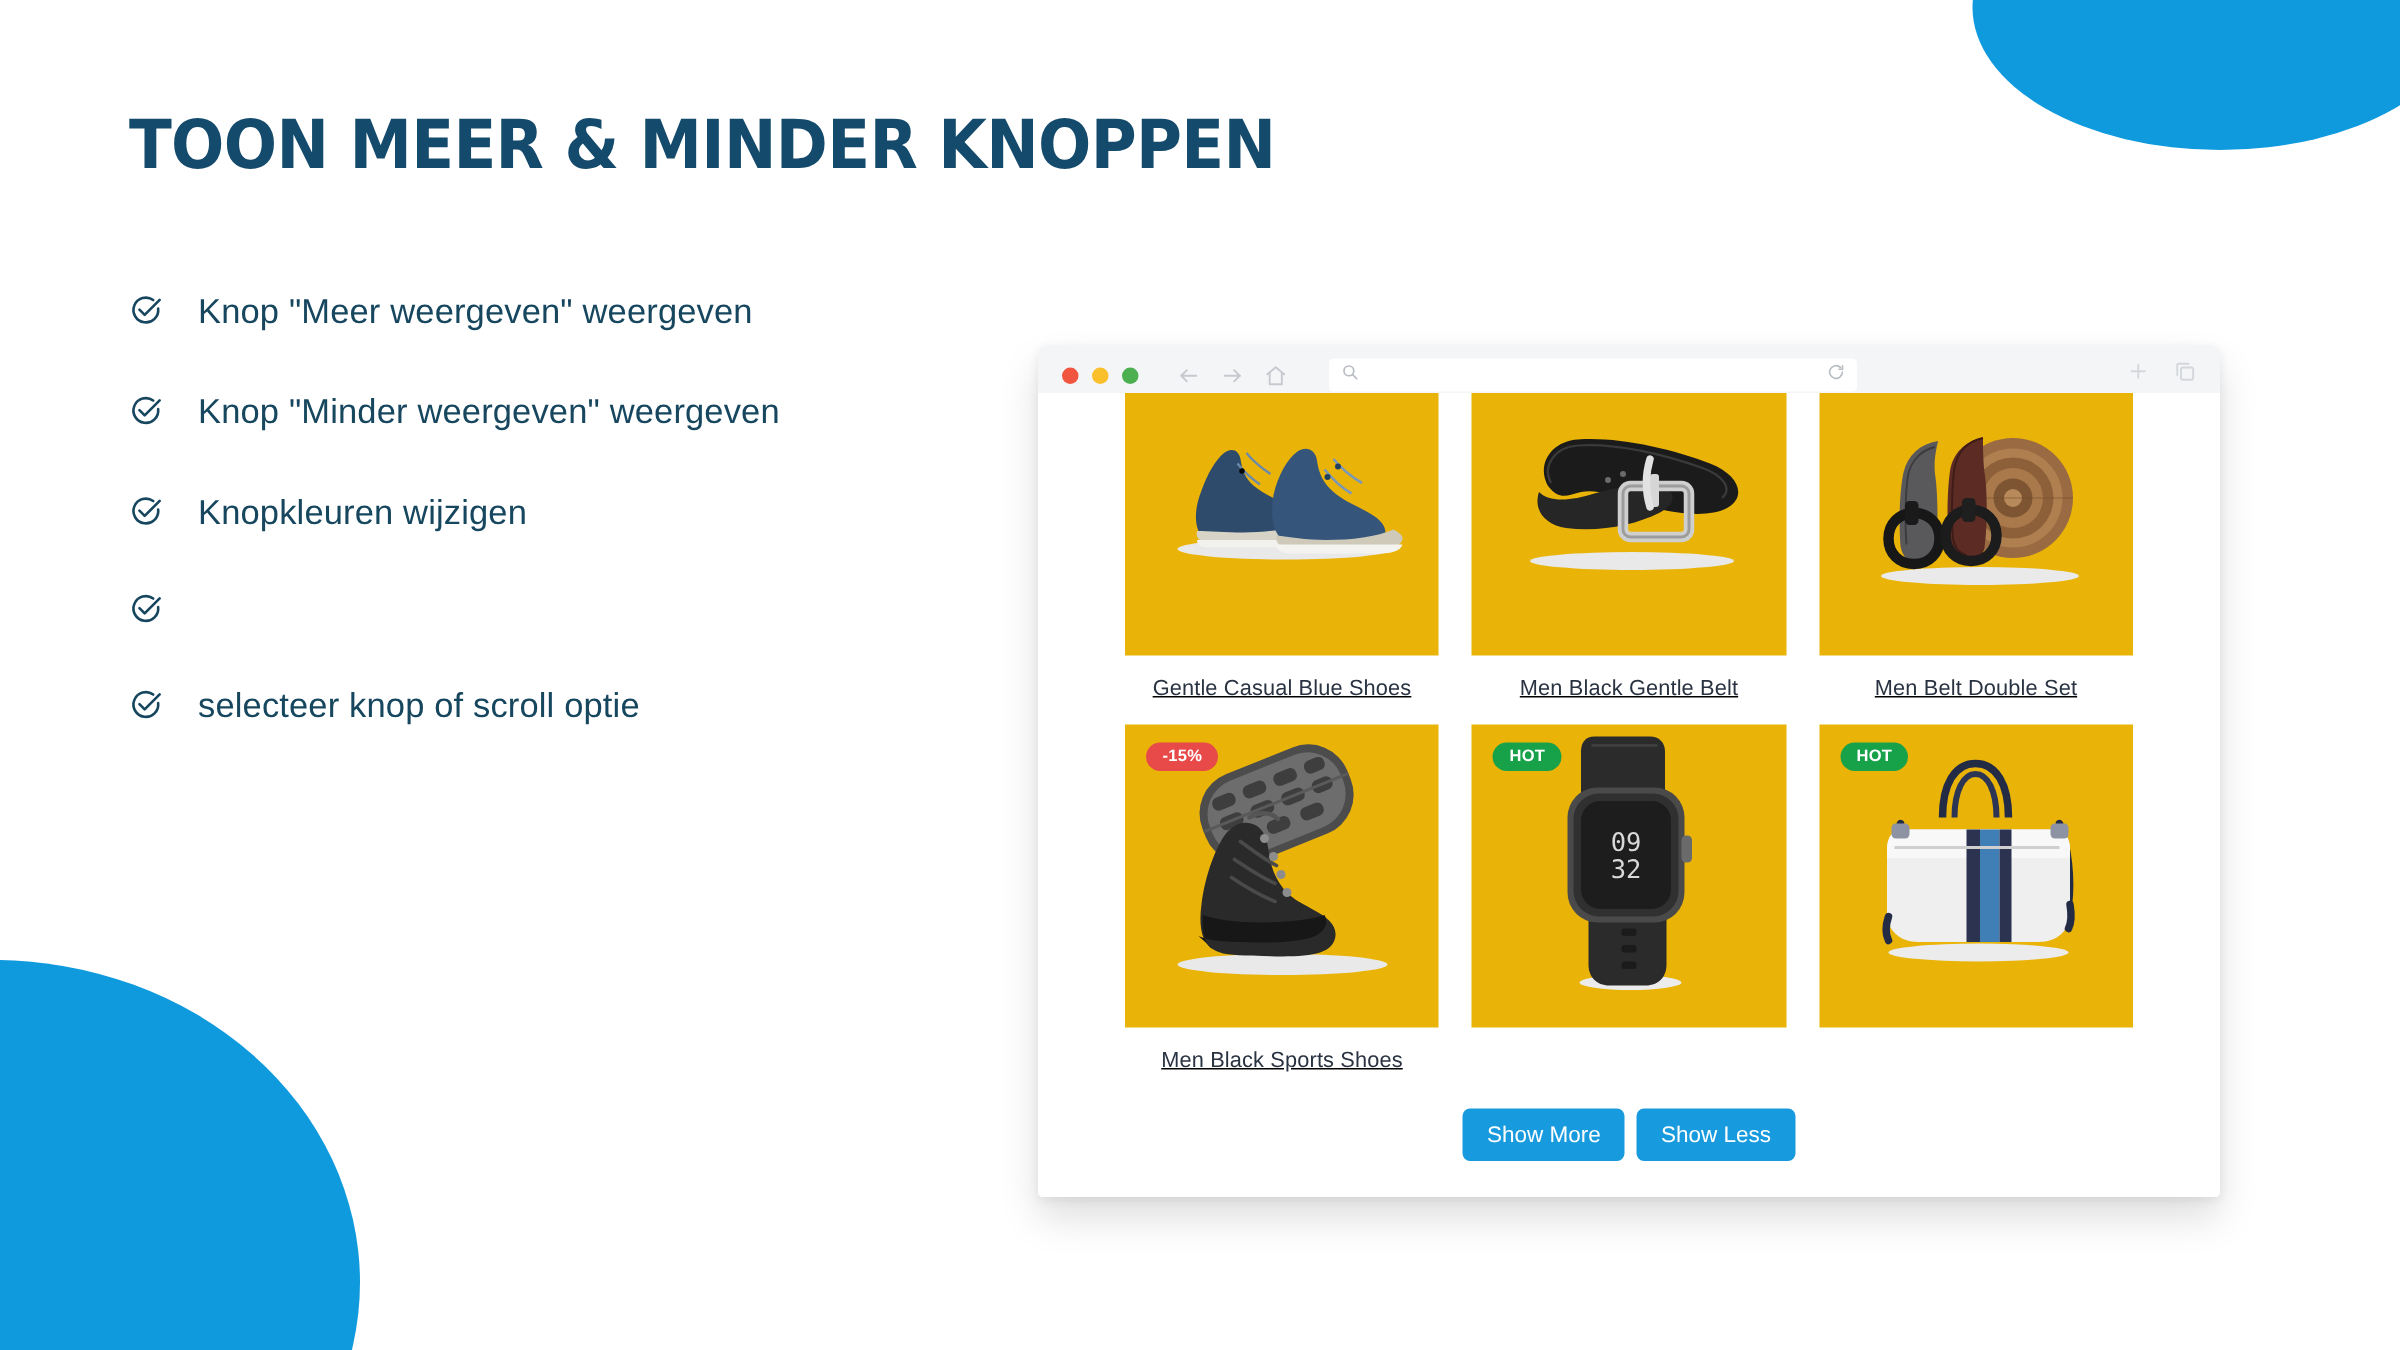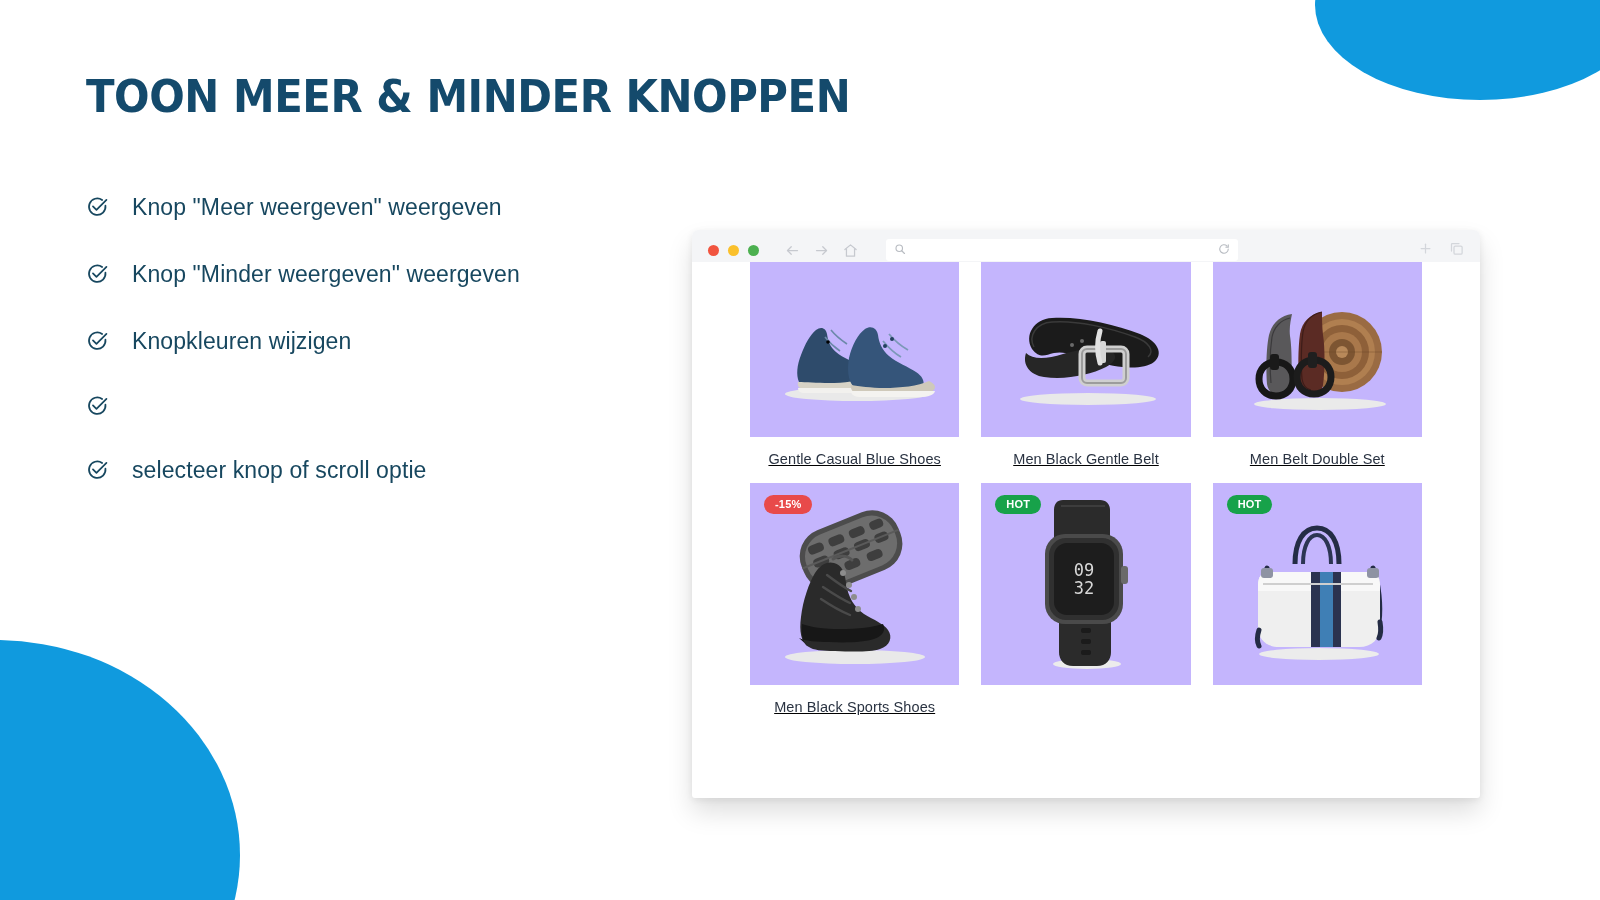--- a/index.html
+++ b/index.html
@@ -106,24 +106,23 @@
     grid-template-columns:repeat(3, 1fr);
     column-gap:22px;
     row-gap:0;
     padding:0 58px;
     margin-top:-8px;
     text-decoration:underline;
   }
   .cell { display:flex; flex-direction:column; }
   .thumb {
     position:relative;
-    background:#c4b5fd;
+    background:#eab308;
     height:175px;
     display:flex;
-    align-items:center;
     justify-content:center;
     overflow:hidden;
   }
   .thumb.row2 { height:202px; }
   .caption {
     text-align:center;
     font-size:14.5px;
     color:#2a3342;
     padding:14px 4px 16px;
     letter-spacing:0.1px;
@@ -450,14 +449,18 @@
             <path d="M38 82h110" stroke="#cfcfcf" stroke-width="2"></path>
             <rect x="36" y="66" width="12" height="10" rx="3" fill="#8e93a3"></rect>
             <rect x="142" y="66" width="12" height="10" rx="3" fill="#8e93a3"></rect>
             <path d="M34 128c-2 6-2 12 0 16" stroke="#242c45" stroke-width="5" fill="none" stroke-linecap="round"></path>
             <path d="M155 120c1 6 1 12-1 16" stroke="#242c45" stroke-width="5" fill="none" stroke-linecap="round"></path>
           </svg>
         </div>
       </div>
     </div>
 
+    <div class="actions">
+      <button class="btn">Show More</button>
+      <button class="btn">Show Less</button>
+    </div>
   </div>
 </div>
 
 </body></html>

